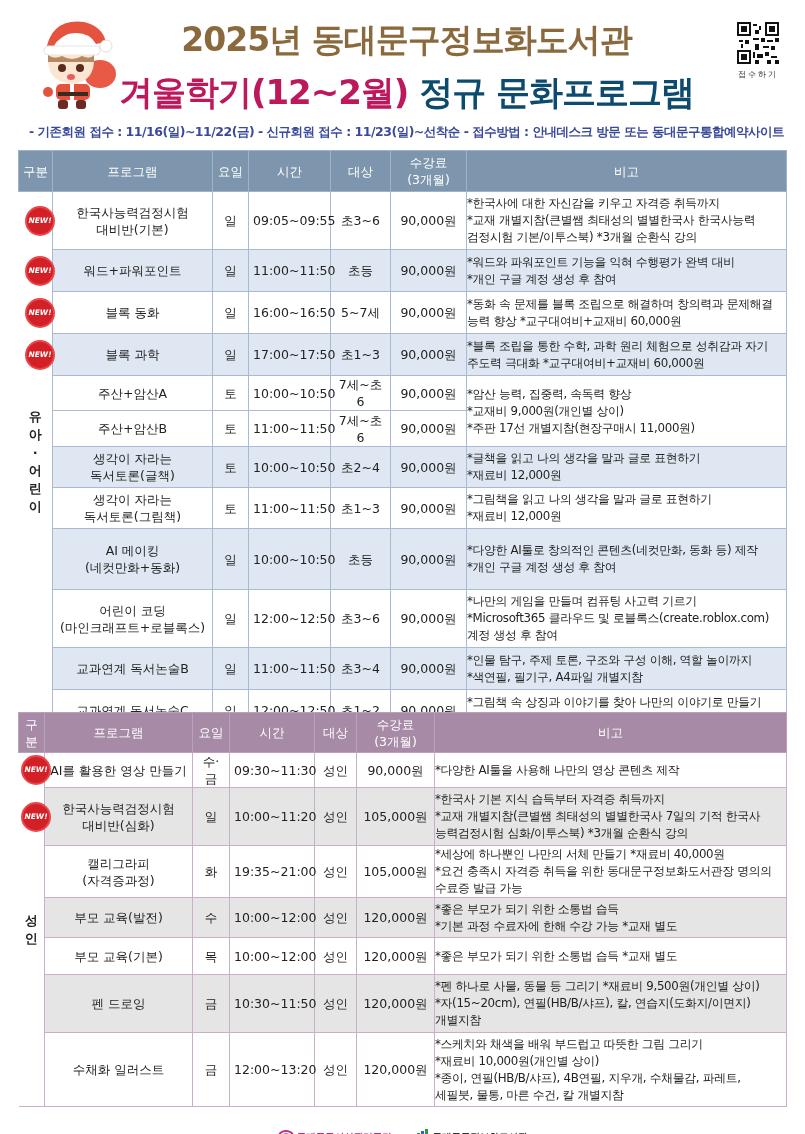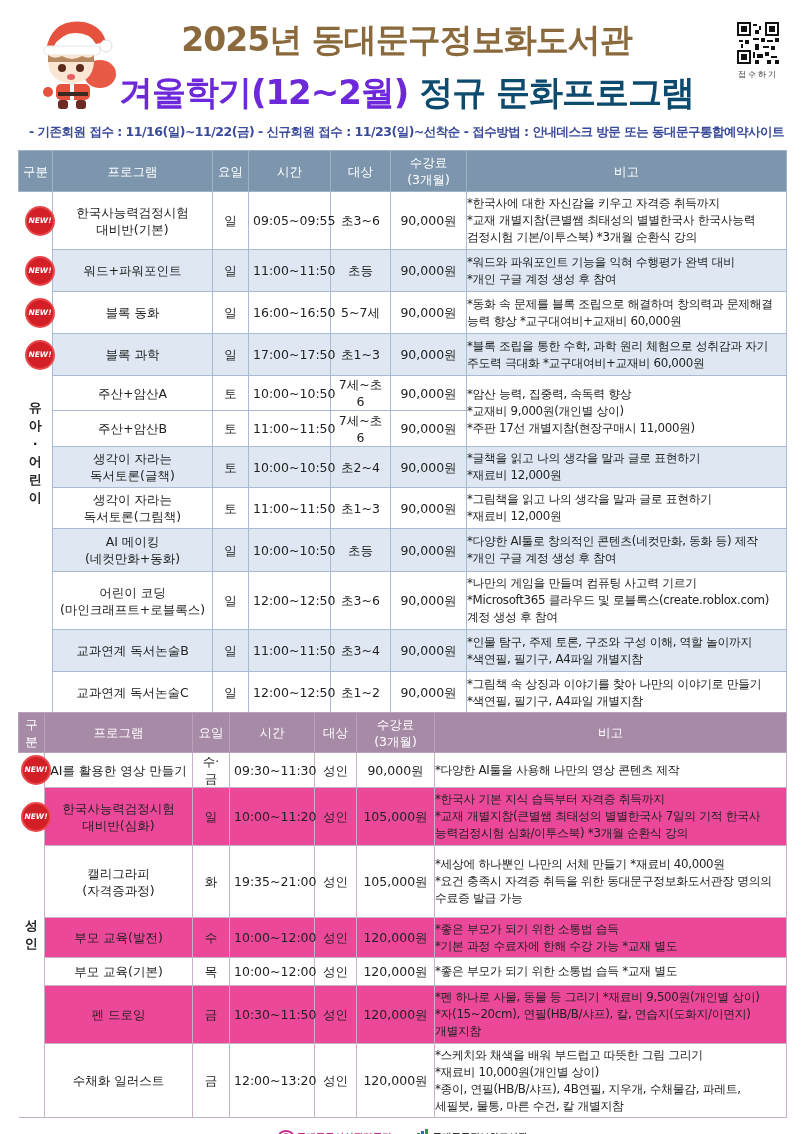--- a/index.html
+++ b/index.html
@@ -2,35 +2,35 @@
 <html><head>
 <meta charset="utf-8">
 <style>
   html, body { margin: 0; padding: 0; background: #ffffff; }
   body { width: 805px; height: 1134px; position: relative; overflow: hidden; font-family: "DejaVu Sans", "Liberation Sans", sans-serif; color: #222; }
 
   .header { position: absolute; left: 4px; top: 0; width: 805px; height: 145px; }
   .mascot { position: absolute; left: 28px; top: 12px; width: 90px; height: 100px; }
   .title1 { position: absolute; left: 0; width: 805px; top: 18px; text-align: center; font-size: 33px; font-weight: bold; color: #8a6a3c; letter-spacing: -1px; font-family: "DejaVu Sans", sans-serif; }
   .title2 { position: absolute; left: 0; width: 805px; top: 70px; text-align: center; font-size: 34px; font-weight: bold; letter-spacing: -1px; }
-  .title2 .red { color: #6d28d9; }
+  .title2 .red { color: #be185d; }
   .title2 .green { color: #0c4a6e; }
   .qr { position: absolute; left: 733px; top: 22px; width: 42px; height: 42px; }
   .qr-label { position: absolute; left: 727px; top: 69px; width: 54px; text-align: center; font-size: 8px; color: #333; letter-spacing: 2px; }
   .notice { position: absolute; left: 0; width: 805px; top: 124px; text-align: center; font-size: 12.5px; font-weight: bold; color: #3a4a9a; letter-spacing: -0.5px; white-space: nowrap; }
 
   table { position: absolute; left: 18px; border-collapse: collapse; table-layout: fixed; font-size: 12.5px; }
   td, th { border: 1px solid #a9bbd2; text-align: center; vertical-align: middle; padding: 0 4px; line-height: 17px; }
   th { color: #fff; font-weight: normal; font-size: 12.5px; }
   .t1 th { background: #7d96ad; border-color: #9fb2c6; }
   .t2 th { background: #a68aa6; border-color: #bba0bb; }
   .t2 td { border-color: #c9b0c9; }
   td.note { text-align: left; font-size: 11.8px; white-space: pre-line; padding-left: 0; letter-spacing: -0.3px; }
   .t1 tr.alt td { background: #dfe8f2; }
-  .t2 tr.alt td { background: #ec4899; }
+  .t2 tr.alt td { background: #e5e5e5; }
   td.cat { background: #fff !important; font-weight: bold; font-size: 13px; line-height: 18px; border-left: none; }
   td.prog { position: relative; }
   .newbadge { position: absolute; left: -26px; top: 50%; margin-top: -13px; width: 26px; height: 26px; border-radius: 50%; background: #d31f26; color: #fff; font-size: 7.5px; font-weight: bold; line-height: 26px; text-align: center; box-shadow: 0 0 0 2px #e9474c; font-style: italic; }
   .t2 .newbadge { left: -30px; }
 
   .footer { position: absolute; left: 0; top: 1129px; width: 805px; text-align: center; font-size: 9.5px; font-weight: bold; }
   .footer .org1 { color: #c42a85; margin-right: 22px; }
   .footer .org2 { color: #333; }
   .logo-mark { display: inline-block; vertical-align: middle; }
 </style>
@@ -195,21 +195,21 @@
     <tr style="height:41px">
       <td class="prog" style="white-space:pre-line">생각이 자라는
 독서토론(그림책)</td>
       <td>토</td>
       <td>11:00~11:50</td>
       <td>초1~3</td>
       <td>90,000원</td>
       <td class="note">*그림책을 읽고 나의 생각을 말과 글로 표현하기
 *재료비 12,000원</td>
     </tr>
-    <tr class="alt" style="height:43px">
+    <tr class="alt" style="height:61px">
       <td class="prog" style="white-space:pre-line">AI 메이킹
 (네컷만화+동화)</td>
       <td>일</td>
       <td>10:00~10:50</td>
       <td>초등</td>
       <td>90,000원</td>
       <td class="note">*다양한 AI툴로 창의적인 콘텐츠(네컷만화, 동화 등) 제작
 *개인 구글 계정 생성 후 참여</td>
     </tr>
     <tr style="height:58px">
@@ -281,41 +281,41 @@
       <td class="prog"><span class="newbadge" style="left:-22px">NEW!</span><span style="white-space:pre-line">한국사능력검정시험
 대비반(심화)</span></td>
       <td>일</td>
       <td>10:00~11:20</td>
       <td>성인</td>
       <td>105,000원</td>
       <td class="note">*한국사 기본 지식 습득부터 자격증 취득까지
 *교재 개별지참(큰별쌤 최태성의 별별한국사 7일의 기적 한국사
   능력검정시험 심화/이투스북)  *3개월 순환식 강의</td>
     </tr>
-    <tr style="height:72px">
+    <tr style="height:52px">
       <td class="prog" style="white-space:pre-line">캘리그라피
 (자격증과정)</td>
       <td>화</td>
       <td>19:35~21:00</td>
       <td>성인</td>
       <td>105,000원</td>
       <td class="note">*세상에 하나뿐인 나만의 서체 만들기  *재료비 40,000원
 *요건 충족시 자격증 취득을 위한 동대문구정보화도서관장 명의의
   수료증 발급 가능</td>
     </tr>
     <tr class="alt" style="height:40px">
       <td class="prog">부모 교육(발전)</td>
       <td>수</td>
       <td>10:00~12:00</td>
       <td>성인</td>
       <td>120,000원</td>
       <td class="note">*좋은 부모가 되기 위한 소통법 습득
 *기본 과정 수료자에 한해 수강 가능  *교재 별도</td>
     </tr>
-    <tr style="height:28px">
+    <tr style="height:37px">
       <td class="prog">부모 교육(기본)</td>
       <td>목</td>
       <td>10:00~12:00</td>
       <td>성인</td>
       <td>120,000원</td>
       <td class="note">*좋은 부모가 되기 위한 소통법 습득  *교재 별도</td>
     </tr>
     <tr class="alt" style="height:58px">
       <td class="prog">펜 드로잉</td>
       <td>금</td>

